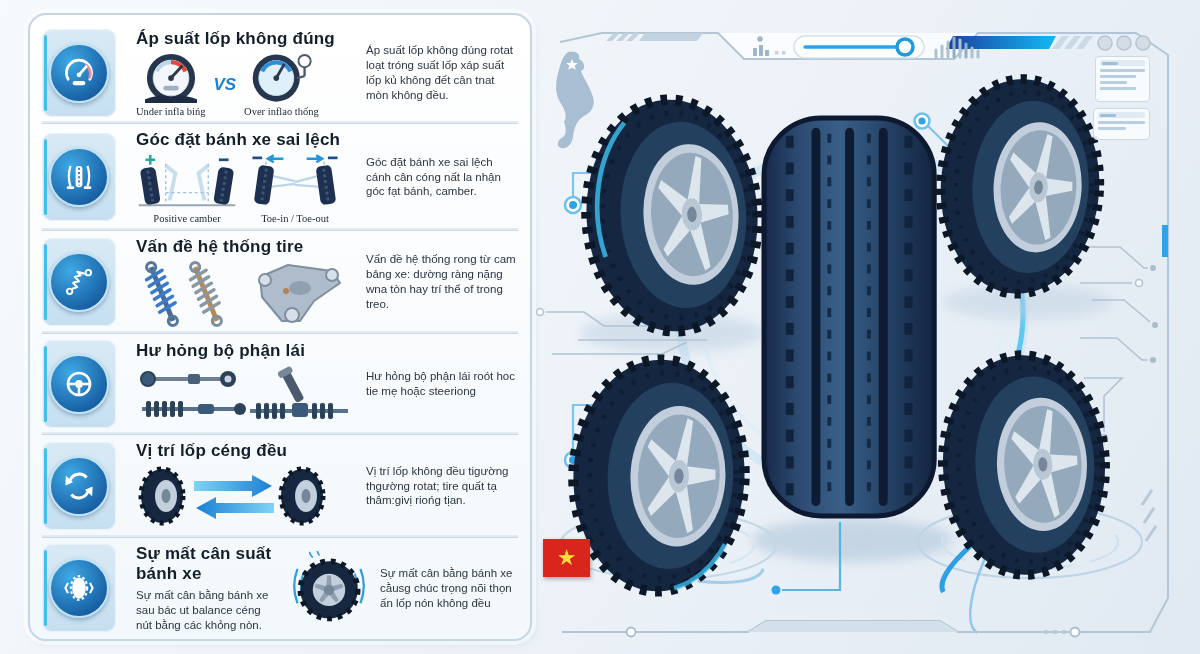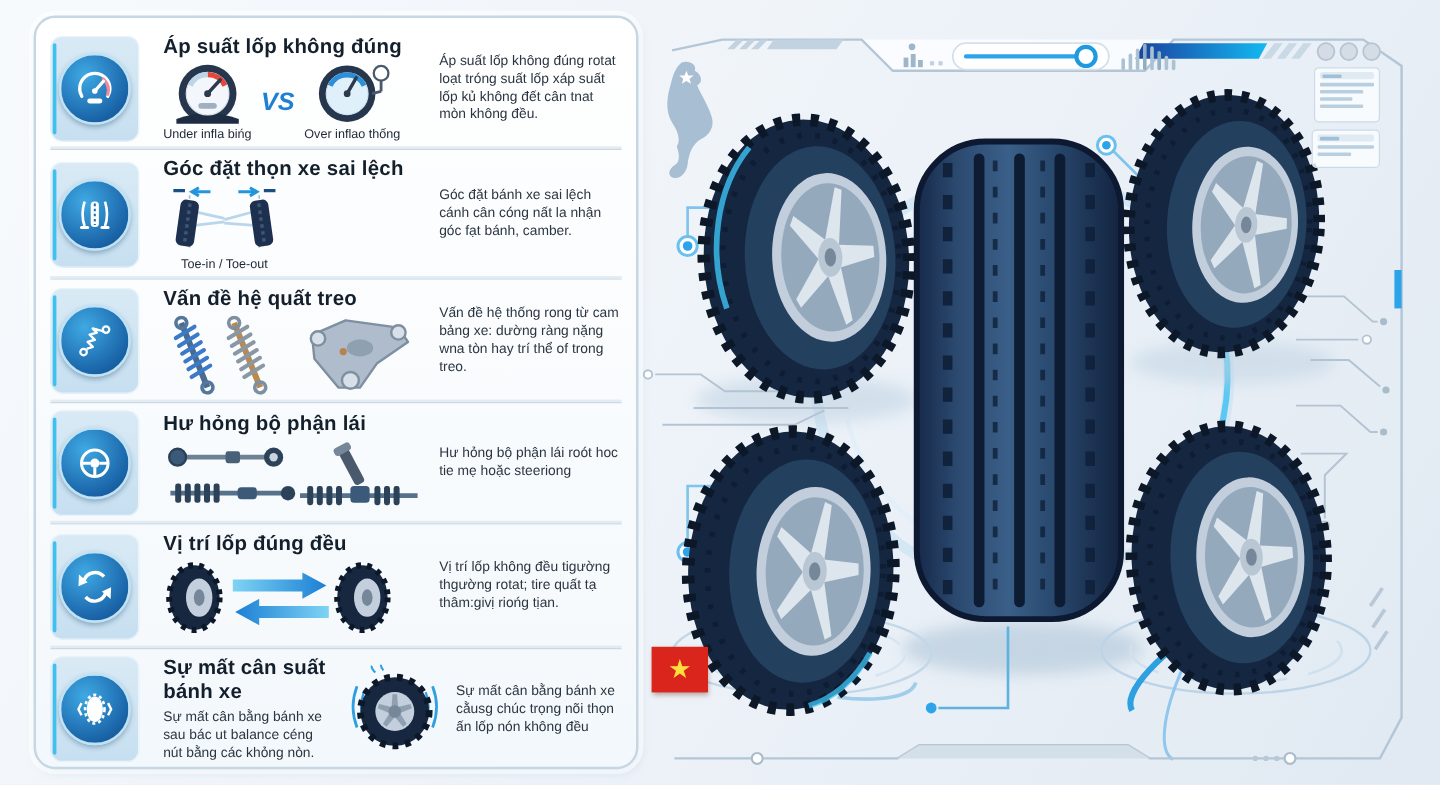--- a/index.html
+++ b/index.html
@@ -21,23 +21,23 @@
   .tile::before{content:"";position:absolute;left:2px;top:6px;bottom:6px;width:3px;border-radius:2px;
         background:#3fc0ee;}
   .tile-circle{width:56px;height:56px;border-radius:50%;
         background:radial-gradient(circle at 35% 30%,#3fa9e4,#1a64a8 70%,#124b85);
         border:2px solid #bfe2f5;display:flex;align-items:center;justify-content:center;
         box-shadow:0 2px 4px rgba(20,60,100,.35);}
   .content{min-width:0;}
   .title{font-size:17px;font-weight:bold;color:#141f2c;margin:0 0 4px 0;letter-spacing:.2px;}
   .desc{font-size:11.5px;line-height:1.3;color:#2c3641;}
   .illus{display:flex;align-items:flex-start;gap:6px;}
-  .figure{display:flex;flex-direction:column;align-items:center;gap:1px;}
+  .figure{display:flex;flex-direction:column;align-items:center;gap:1px;font-family:Liberation Serif, serif;}
   .caption{font-size:10.5px;color:#1c2733;white-space:nowrap;}
-  .vs{font-size:21px;font-weight:bold;font-style:italic;color:#1f7fd0;align-self:center;padding:0 2px;}
+  .vs{font-size:17px;font-weight:bold;font-style:italic;color:#1f7fd0;align-self:center;padding:0 2px;}
 
   
   .viz{position:absolute;left:532px;top:0;width:668px;height:654px;}
   .viz svg.scene{position:absolute;left:0;top:0;}
   .flag{position:absolute;left:11px;top:539px;width:47px;height:38px;background:#da251d;
         display:flex;align-items:center;justify-content:center;
         box-shadow:1px 2px 4px rgba(100,40,30,.4);color:#ffdf3e;font-size:22px;line-height:1;}
   .card{position:absolute;background:rgba(250,253,255,.85);border:1px solid #ccdae6;border-radius:4px;
         padding:3px 4px;box-sizing:border-box;}
   .card .hd{height:6px;background:#dfeaf2;border-radius:2px;margin-bottom:3px;position:relative;}
@@ -107,22 +107,44 @@
             <rect x="16" y="7" width="8" height="25" rx="3.5" fill="#ffffff"></rect>
             <line x1="20" y1="9" x2="20" y2="30" stroke="#1a6fb0" stroke-width="2" stroke-dasharray="2.5 2.5"></line>
             <path d="M10 7 C 7.5 15 7.5 24 10 31" stroke="#ffffff" stroke-width="2.6" fill="none"></path>
             <path d="M30 7 C 32.5 15 32.5 24 30 31" stroke="#ffffff" stroke-width="2.6" fill="none"></path>
             <rect x="5.5" y="31" width="9" height="3" rx="1.5" fill="#ffffff"></rect>
             <rect x="25.5" y="31" width="9" height="3" rx="1.5" fill="#ffffff"></rect>
           </svg>
         </div>
       </div>
       <div class="content">
-        <h2 class="title">Góc đặt thọn xe sai lệch</h2>
+        <h2 class="title">Góc đặt bánh xe sai lệch</h2>
         <div class="illus">
+          <div class="figure">
+            <svg width="102" height="58" viewBox="0 0 104 60">
+              <line x1="2" y1="53" x2="102" y2="53" stroke="#98a6b4" stroke-width="2"></line>
+              <path d="M30 12 L40 20 L34 48" stroke="#b9d6ea" stroke-width="4" fill="none" opacity=".8"></path>
+              <path d="M74 12 L64 20 L70 48" stroke="#b9d6ea" stroke-width="4" fill="none" opacity=".8"></path>
+              <line x1="30" y1="10" x2="30" y2="52" stroke="#9fc0d8" stroke-width="1.4" stroke-dasharray="3 3"></line>
+              <line x1="74" y1="10" x2="74" y2="52" stroke="#9fc0d8" stroke-width="1.4" stroke-dasharray="3 3"></line>
+              <line x1="30" y1="40" x2="74" y2="40" stroke="#9fc0d8" stroke-width="1.2" stroke-dasharray="3 3"></line>
+              <g transform="rotate(-9 14 33)">
+                  <rect x="6" y="14" width="16" height="38" rx="5" fill="#1d3050"></rect>
+                  <line x1="14" y1="17" x2="14" y2="49" stroke="#3d5775" stroke-width="3" stroke-dasharray="3 3"></line>
+                </g>
+              <g transform="rotate(9 90 33)">
+                  <rect x="82" y="14" width="16" height="38" rx="5" fill="#1d3050"></rect>
+                  <line x1="90" y1="17" x2="90" y2="49" stroke="#3d5775" stroke-width="3" stroke-dasharray="3 3"></line>
+                </g>
+              <line x1="9" y1="6" x2="19" y2="6" stroke="#1ea8a0" stroke-width="2.6"></line>
+              <line x1="14" y1="1" x2="14" y2="11" stroke="#1ea8a0" stroke-width="2.6"></line>
+              <line x1="85" y1="6" x2="95" y2="6" stroke="#1c4f86" stroke-width="2.8"></line>
+            </svg>
+            <span class="caption">Positive camber</span>
+          </div>
           <div class="figure">
             <svg width="102" height="58" viewBox="0 0 104 60">
               <line x1="8" y1="4" x2="18" y2="4" stroke="#1c4f86" stroke-width="2.8"></line>
               <line x1="86" y1="4" x2="96" y2="4" stroke="#1c4f86" stroke-width="2.8"></line>
               <path d="M40 5 L26 5 M30 1.5 L24 5 L30 8.5" stroke="#2196dd" stroke-width="2.6" fill="none"></path>
               <path d="M64 5 L78 5 M74 1.5 L80 5 L74 8.5" stroke="#2196dd" stroke-width="2.6" fill="none"></path>
               <line x1="22" y1="8" x2="22" y2="54" stroke="#9fc0d8" stroke-width="1.4" stroke-dasharray="3 3"></line>
               <line x1="82" y1="8" x2="82" y2="54" stroke="#9fc0d8" stroke-width="1.4" stroke-dasharray="3 3"></line>
               <path d="M52 28 L26 22 M52 31 L26 34 M52 29 L78 22 M52 32 L78 34" stroke="#b9d6ea" stroke-width="2.4" fill="none"></path>
               <g transform="rotate(8 20 32)">
@@ -146,21 +168,21 @@
         <div class="tile-circle">
           <svg width="34" height="34" viewBox="0 0 40 40">
             <circle cx="9" cy="31" r="3.2" fill="none" stroke="#ffffff" stroke-width="2.2"></circle>
             <circle cx="31" cy="9" r="3.2" fill="none" stroke="#ffffff" stroke-width="2.2"></circle>
             <polyline points="12,28 18,26 13,21 20,19 15,14 22,12 18,8 26,10" fill="none" stroke="#ffffff" stroke-width="2.4" stroke-linejoin="round"></polyline>
             <line x1="26" y1="10" x2="29" y2="11" stroke="#ffffff" stroke-width="2.4"></line>
           </svg>
         </div>
       </div>
       <div class="content">
-        <h2 class="title">Vấn đề hệ quất treo</h2>
+        <h2 class="title">Vấn đề hệ thống tire</h2>
         <div class="illus">
           <svg width="104" height="66" viewBox="0 0 104 66">
             <g transform="rotate(-22 26 33)">
               <line x1="26" y1="4" x2="26" y2="62" stroke="#4a6b8e" stroke-width="5"></line>
               <circle cx="26" cy="4" r="4.5" fill="none" stroke="#50master7" stroke-width="3"></circle>
               <circle cx="26" cy="4" r="4.5" fill="none" stroke="#55779b" stroke-width="3"></circle>
               <circle cx="26" cy="62" r="4.5" fill="none" stroke="#55779b" stroke-width="3"></circle>
               <g stroke="#3b79c9" stroke-width="3.4" stroke-linecap="round">
                 <line x1="17" y1="14" x2="35" y2="11"></line>
                   <line x1="17" y1="21" x2="35" y2="18"></line>
@@ -256,21 +278,21 @@
         <div class="tile-circle">
           <svg width="34" height="34" viewBox="0 0 40 40">
             <path d="M29 10 A 11.5 11.5 0 0 0 9.5 13.5" fill="none" stroke="#ffffff" stroke-width="3.4"></path>
             <polygon points="4.5,8 13,15.5 4,19.5" fill="#ffffff"></polygon>
             <path d="M11 30 A 11.5 11.5 0 0 0 30.5 26.5" fill="none" stroke="#ffffff" stroke-width="3.4"></path>
             <polygon points="35.5,32 27,24.5 36,20.5" fill="#ffffff"></polygon>
           </svg>
         </div>
       </div>
       <div class="content">
-        <h2 class="title">Vị trí lốp đúng đều</h2>
+        <h2 class="title">Vị trí lốp céng đều</h2>
         <svg width="200" height="62" viewBox="0 0 200 62">
           <defs>
             <linearGradient id="arrG" x1="0" y1="0" x2="1" y2="0">
               <stop offset="0" stop-color="#7fd4f4"></stop>
                 <stop offset="1" stop-color="#1b7fd4"></stop>
             </linearGradient>
             <linearGradient id="arrG2" x1="1" y1="0" x2="0" y2="0">
               <stop offset="0" stop-color="#7fd4f4"></stop>
                 <stop offset="1" stop-color="#1b7fd4"></stop>
             </linearGradient>

